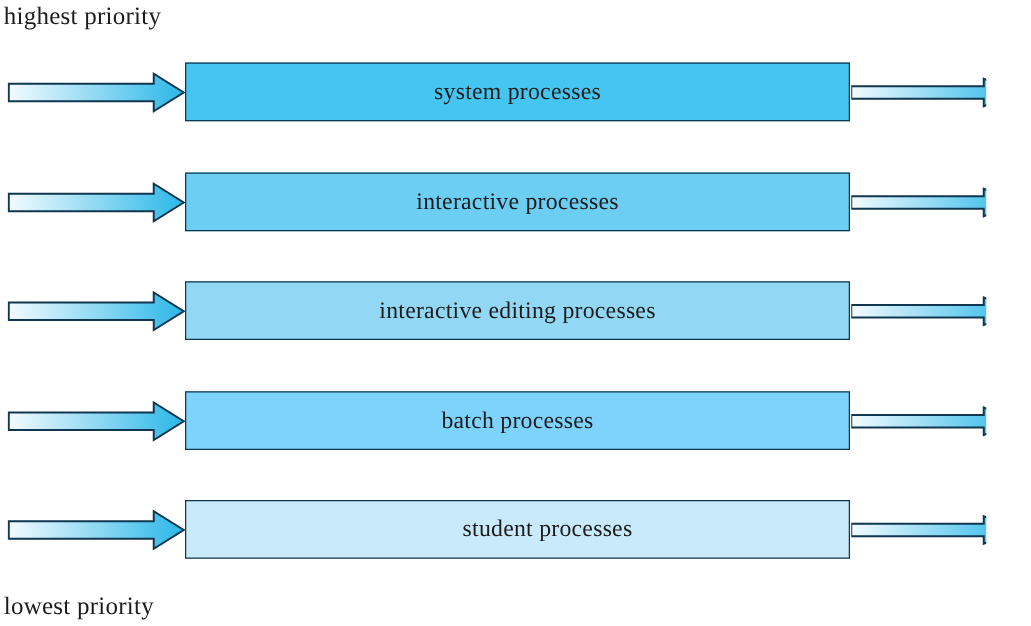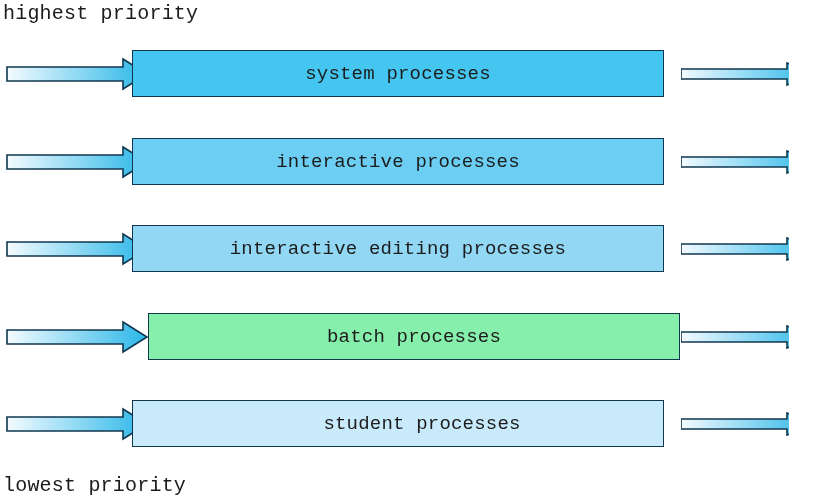--- a/index.html
+++ b/index.html
@@ -6,40 +6,40 @@
     margin: 0;
     padding: 0;
     background: #ffffff;
   }
   #canvas {
     position: relative;
     width: 789px;
     height: 501px;
     background: #ffffff;
     overflow: hidden;
-    font-family: Liberation Mono, monospace;
+    font-family: Liberation Serif, serif;
   }
   .corner-label {
     position: absolute;
     left: 3px;
     font-size: 20px;
     letter-spacing: 0.2px;
     color: #222222;
   }
   #label-top { top: 2px; }
   #label-bottom { top: 474px; }
   .row {
     position: absolute;
     left: 0;
     width: 825px;
     height: 47px;
   }
   .queue-box {
     position: absolute;
-    left: 132px;
+    left: 148px;
     top: 0;
     width: 532px;
     height: 47px;
     border: 1.5px solid #10374f;
     box-sizing: border-box;
     display: flex;
     align-items: center;
     justify-content: center;
   }
   .queue-label {
@@ -115,21 +115,21 @@
     </div>
     <svg class="arrow-out" viewBox="0 0 138 30">
       <polygon class="arrow-shape" points="0,10 106,10 106,4 135,15 106,26 106,20 0,20" fill="url(#arrowGrad)" style="stroke: rgb(16, 55, 79);"></polygon>
     </svg>
   </div>
 
   <div class="row" style="top:313px">
     <svg class="arrow-in" viewBox="0 0 143 34">
       <polygon class="arrow-shape" points="1,10 117,10 117,2 141,17 117,32 117,24 1,24" fill="url(#arrowGrad)" style="stroke: rgb(16, 55, 79);"></polygon>
     </svg>
-    <div class="queue-box" style="background-color: #86efac; border-color: rgb(16, 55, 79); margin-left: 16px;">
+    <div class="queue-box" style="background-color: #7dd3fc; border-color: rgb(16, 55, 79);">
       <span class="queue-label" style="color: rgb(28, 28, 28);">batch processes</span>
     </div>
     <svg class="arrow-out" viewBox="0 0 138 30">
       <polygon class="arrow-shape" points="0,10 106,10 106,4 135,15 106,26 106,20 0,20" fill="url(#arrowGrad)" style="stroke: rgb(16, 55, 79);"></polygon>
     </svg>
   </div>
 
   <div class="row" style="top:400px">
     <svg class="arrow-in" viewBox="0 0 143 34">
       <polygon class="arrow-shape" points="1,10 117,10 117,2 141,17 117,32 117,24 1,24" fill="url(#arrowGrad)" style="stroke: rgb(16, 55, 79);"></polygon>

